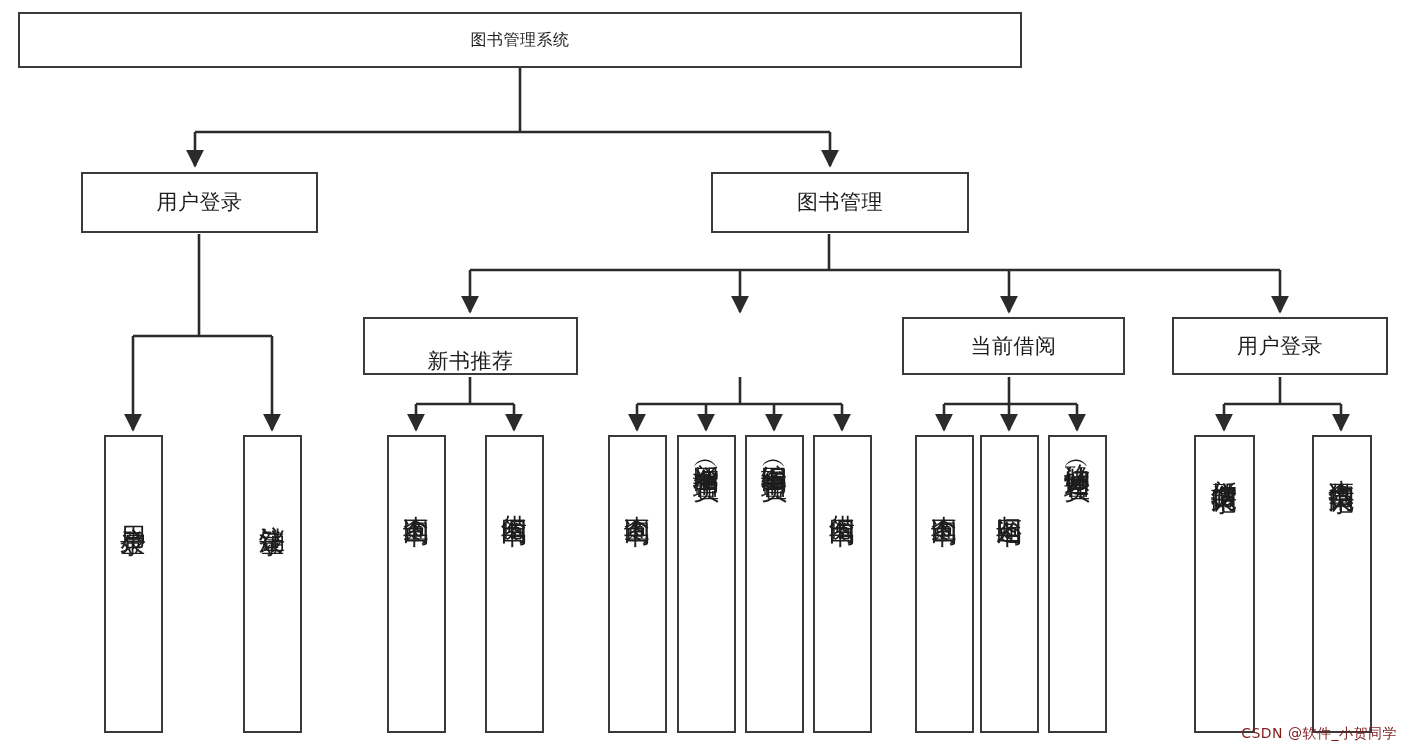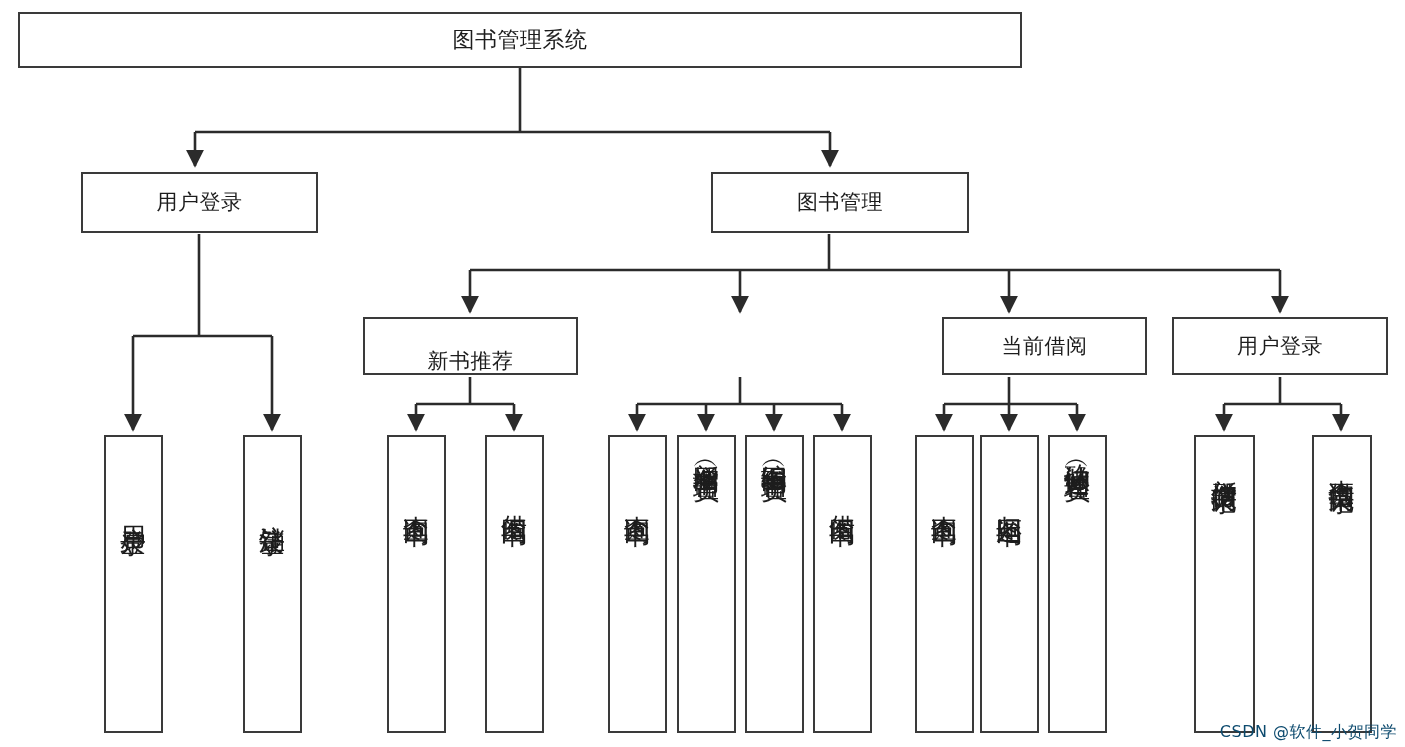--- a/index.html
+++ b/index.html
@@ -38,21 +38,21 @@
   .node .lbl {
     display: block;
     text-align: center;
     line-height: 1.08;
   }
   .node.horiz .lbl {
     font-size: 21px;
     letter-spacing: 0.5px;
   }
   .node.root .lbl {
-    font-size: 22px;
+    font-size: 16px;
     letter-spacing: 0.5px;
   }
   .node.vert {
     align-items: flex-start;
     padding-top: 10px;
   }
   .node.vert .lbl {
     writing-mode: vertical-rl;
     text-orientation: upright;
     font-size: 26px;
@@ -66,22 +66,22 @@
   .node.vert.mid .lbl {
     margin-top: 58px;
   }
   .node.vert.mid2 .lbl {
     margin-top: 48px;
   }
   #watermark {
     position: absolute;
     right: 8px;
     bottom: 4px;
-    font-size: 16px;
-    color: #0c4a6e;
+    font-size: 14px;
+    color: #7f1d1d;
     letter-spacing: 0.5px;
     white-space: nowrap;
   }
 </style>
 </head>
 <body>
 
 <div id="canvas">
 
   <svg id="edges" viewBox="0 0 1405 747" xmlns="http://www.w3.org/2000/svg">
@@ -141,21 +141,21 @@
   <div class="node horiz" style="left:81px; top:172px; width:237px; height:61px;">
     <span class="lbl">用户登录</span>
   </div>
   <div class="node horiz" style="left:711px; top:172px; width:258px; height:61px;">
     <span class="lbl">图书管理</span>
   </div>
 
   <div class="node horiz" style="left:363px; top:317px; width:215px; height:58px;align-items:flex-end;">
     <span class="lbl">新书推荐</span>
   </div>
-  <div class="node horiz" style="left:902px; top:317px; width:205px; height:58px;margin-left:40px;">
+  <div class="node horiz" style="left:902px; top:317px; width:223px; height:58px;">
     <span class="lbl">当前借阅</span>
   </div>
   <div class="node horiz" style="left:1172px; top:317px; width:216px; height:58px;">
     <span class="lbl">用户登录</span>
   </div>
 
   <div class="node vert mid" style="left:104px; top:435px; width:59px; height:298px;">
     <span class="lbl">用户登录</span>
   </div>
   <div class="node vert mid" style="left:243px; top:435px; width:59px; height:298px;">

